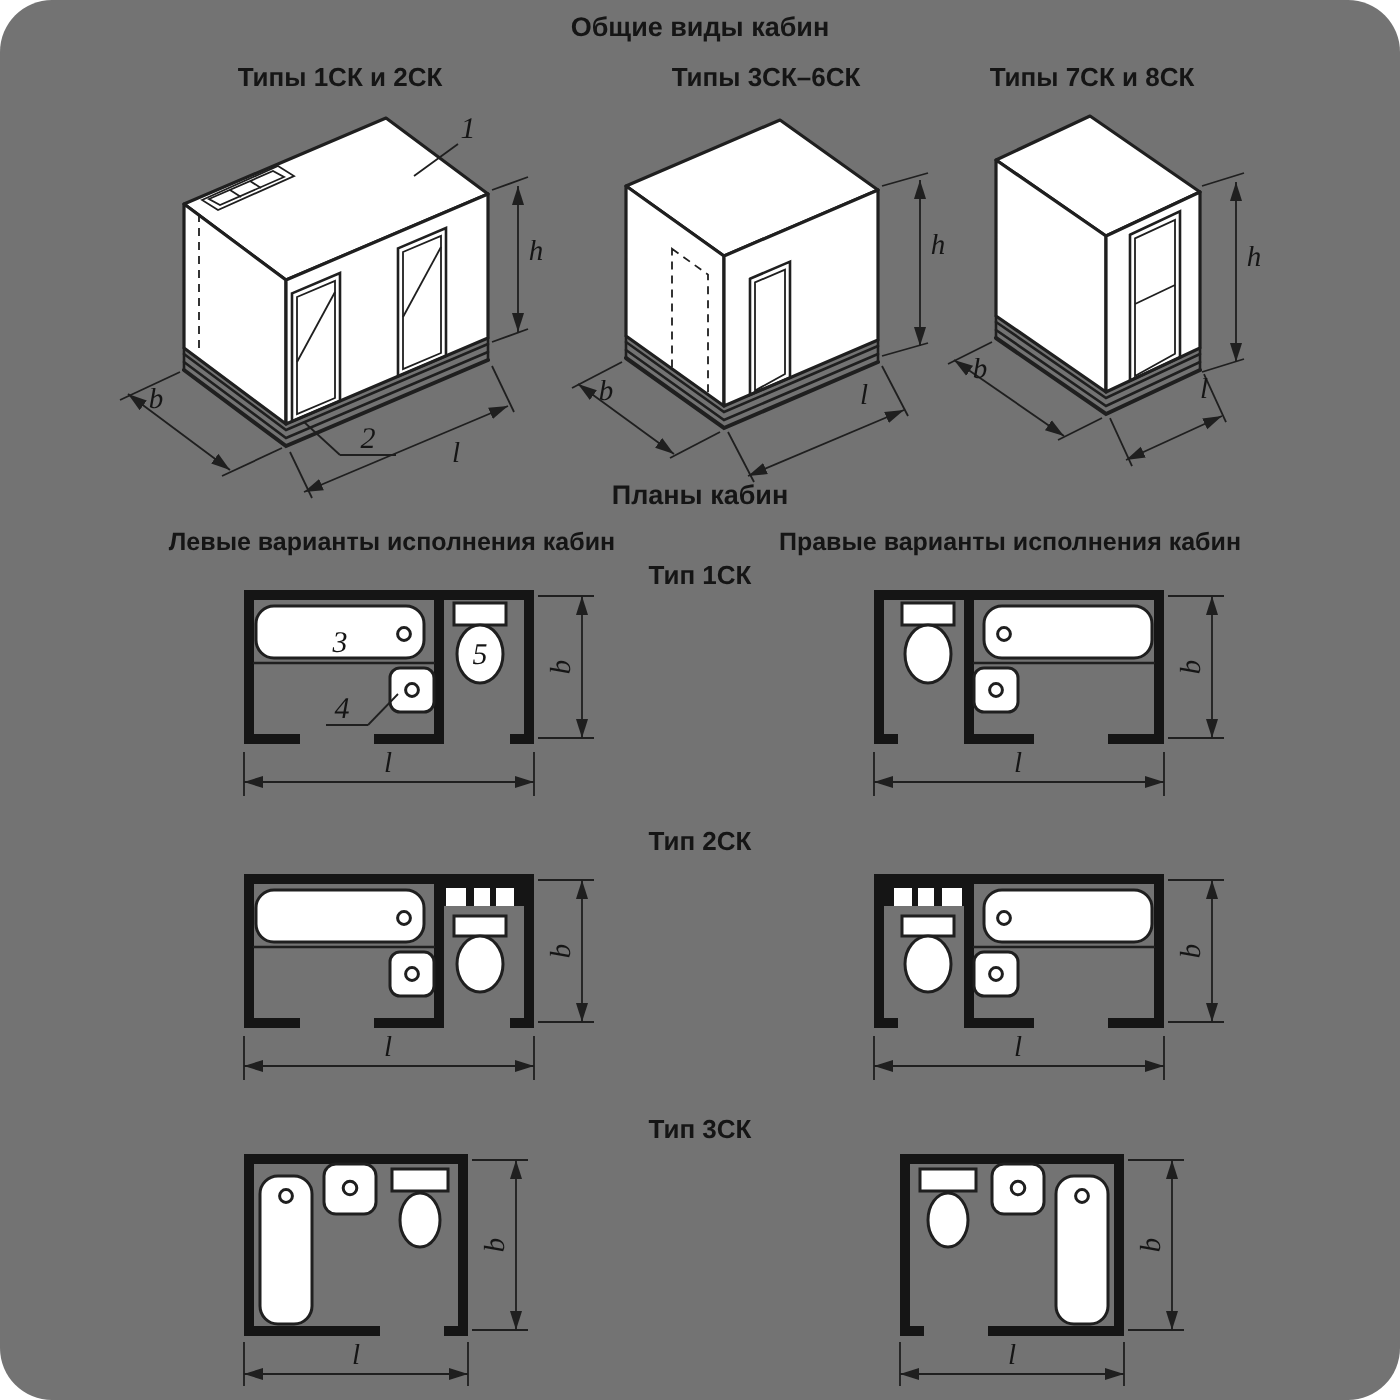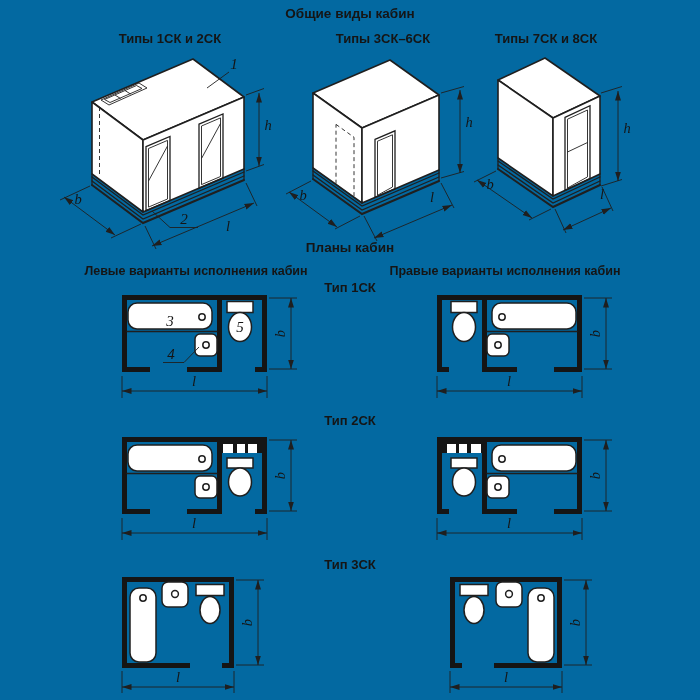--- a/index.html
+++ b/index.html
@@ -1,16 +1,16 @@
 <!DOCTYPE html>
 <html><head>
 <meta charset="utf-8">
 <style>
   html,body{margin:0;padding:0;background:#ffffff;}
-  .canvas{position:relative;width:700px;height:700px;background:#0369a1;overflow:hidden;}
+  .canvas{position:relative;width:700px;height:700px;background:#737373;overflow:hidden;border-radius:26px;}
   svg{display:block;}
   text{fill:#151515;text-anchor:middle;}
   .t-title{font:bold 13.5px "Liberation Sans",sans-serif;}
   .t-sub{font:bold 13px "Liberation Sans",sans-serif;}
   .t-var{font:bold 12.5px "Liberation Sans",sans-serif;}
   .t-type{font:bold 13px "Liberation Sans",sans-serif;}
   .t-dim{font:italic 14.5px "Liberation Serif",serif;}
   .t-call{font:italic 15px "Liberation Serif",serif;}
   .face{fill:#ffffff;stroke:#1f1f1f;stroke-width:1.6;stroke-linejoin:round;}
   .ln{stroke:#1f1f1f;stroke-width:1.3;fill:none;stroke-linecap:round;}

